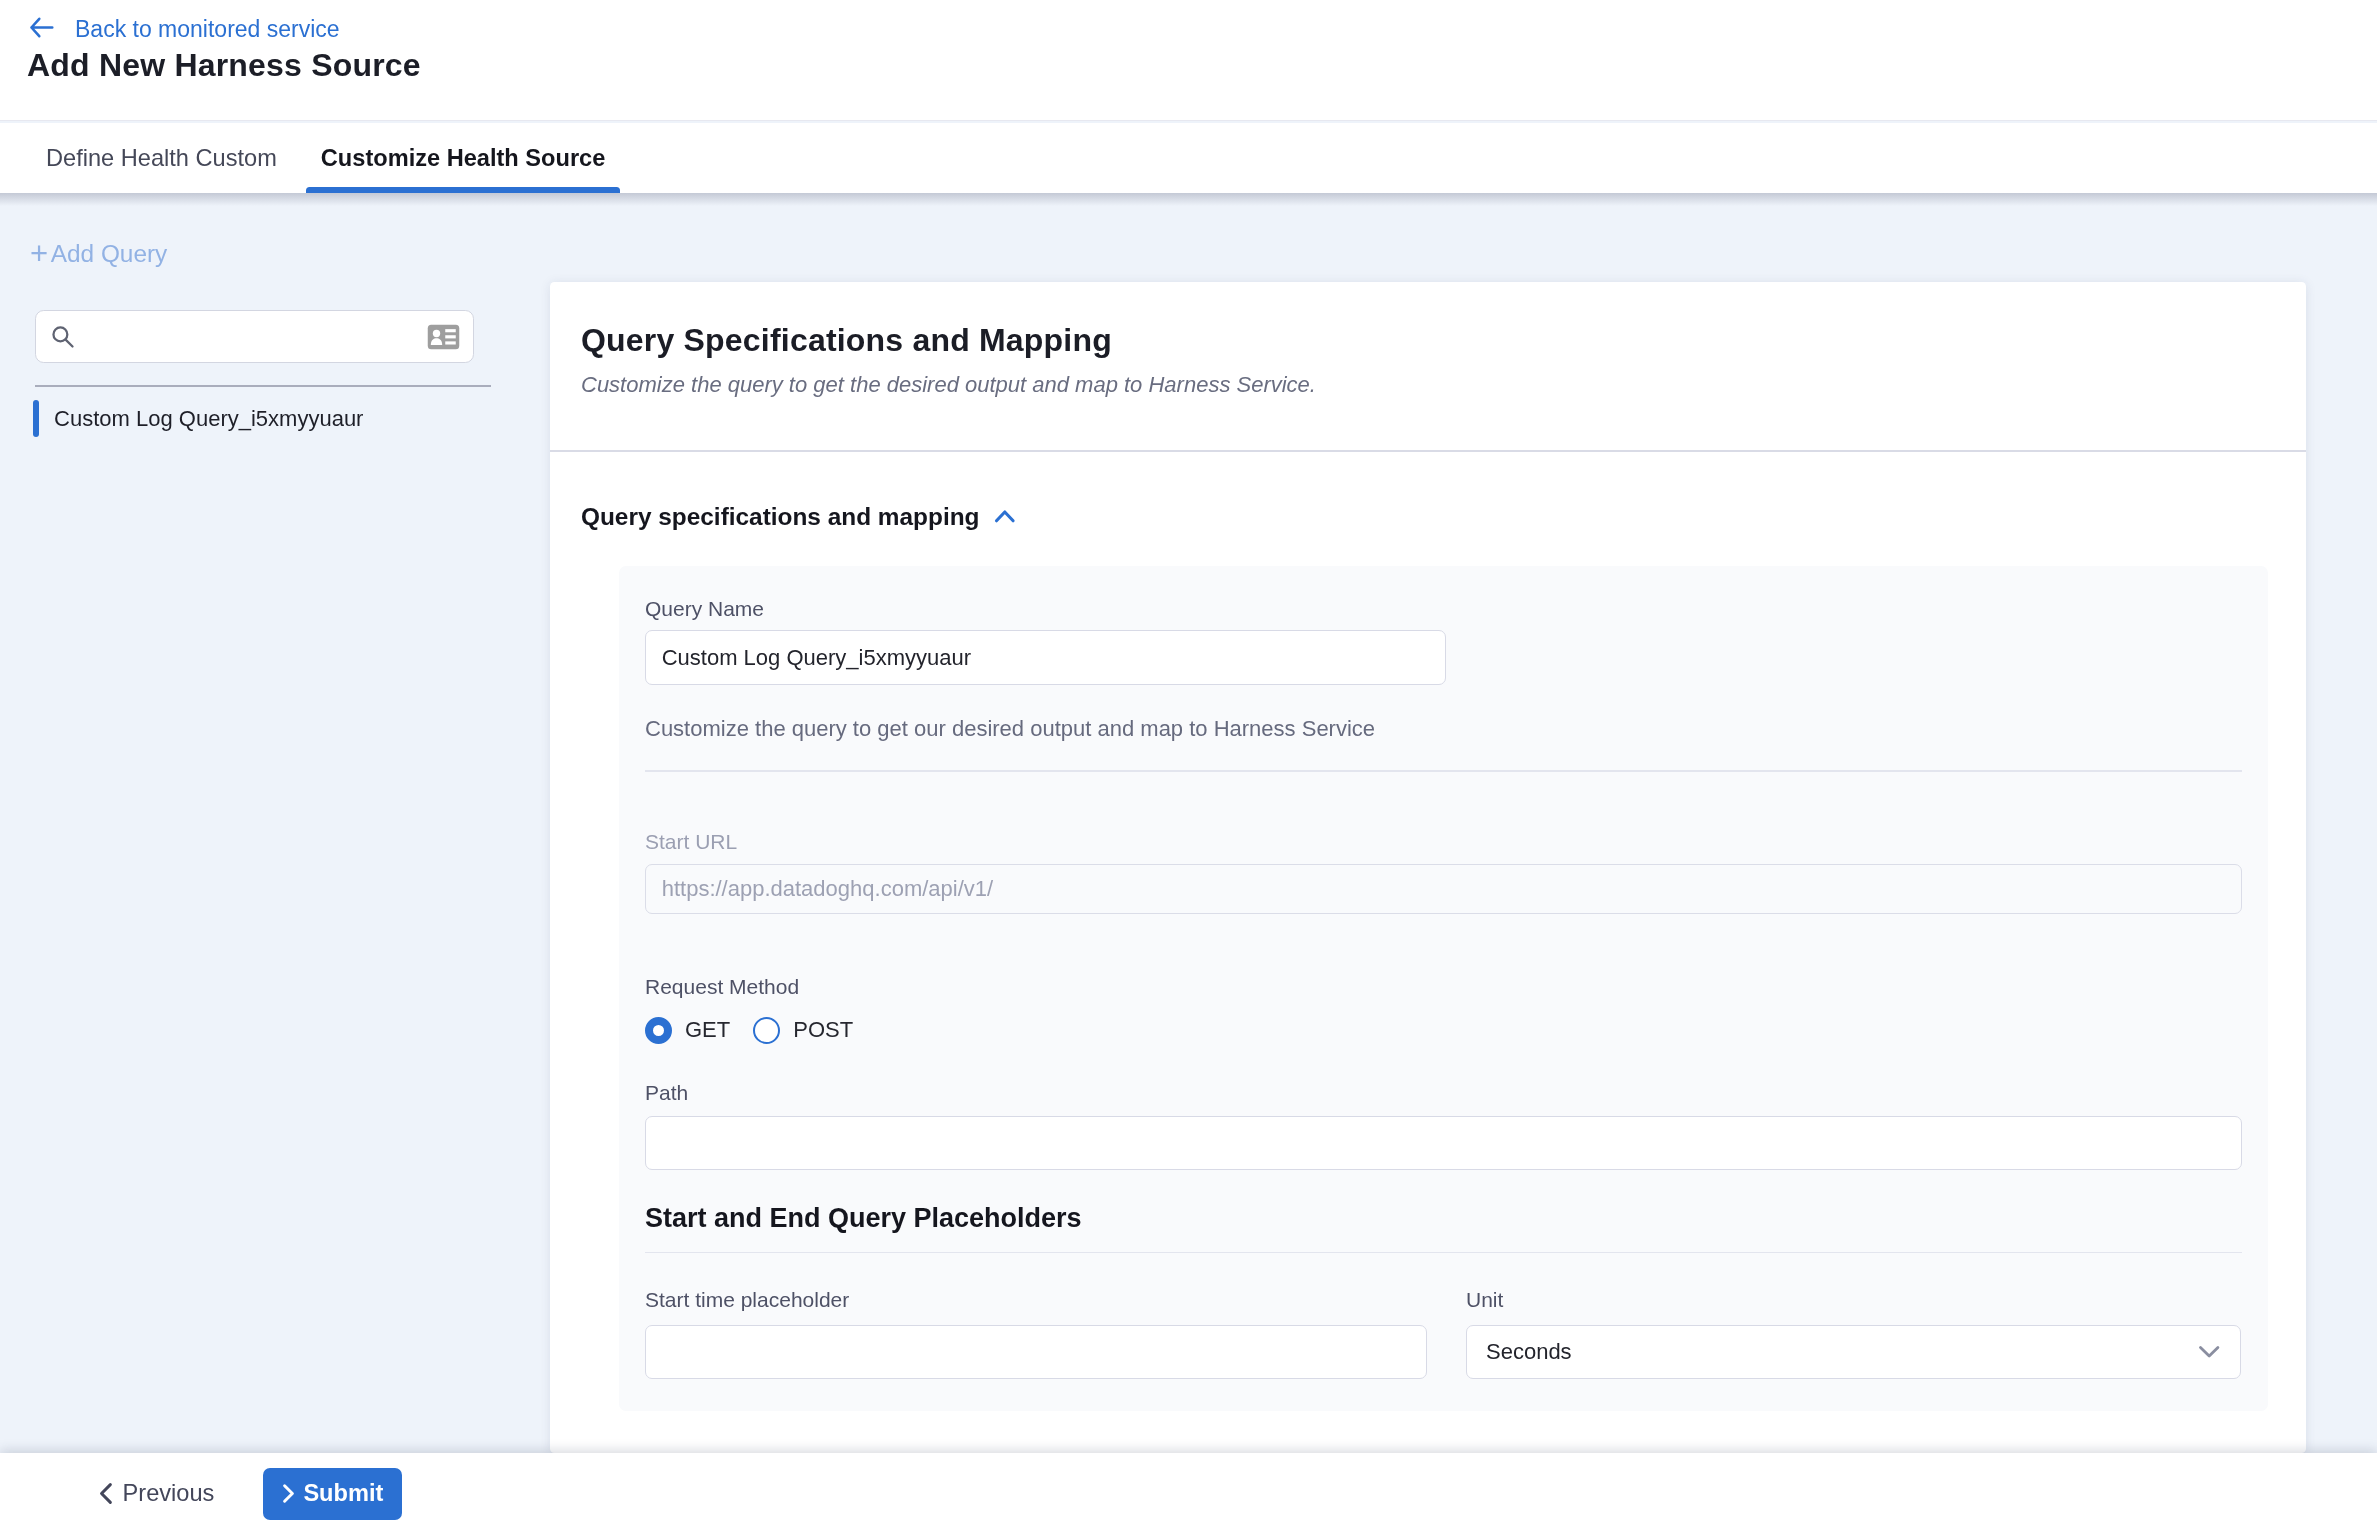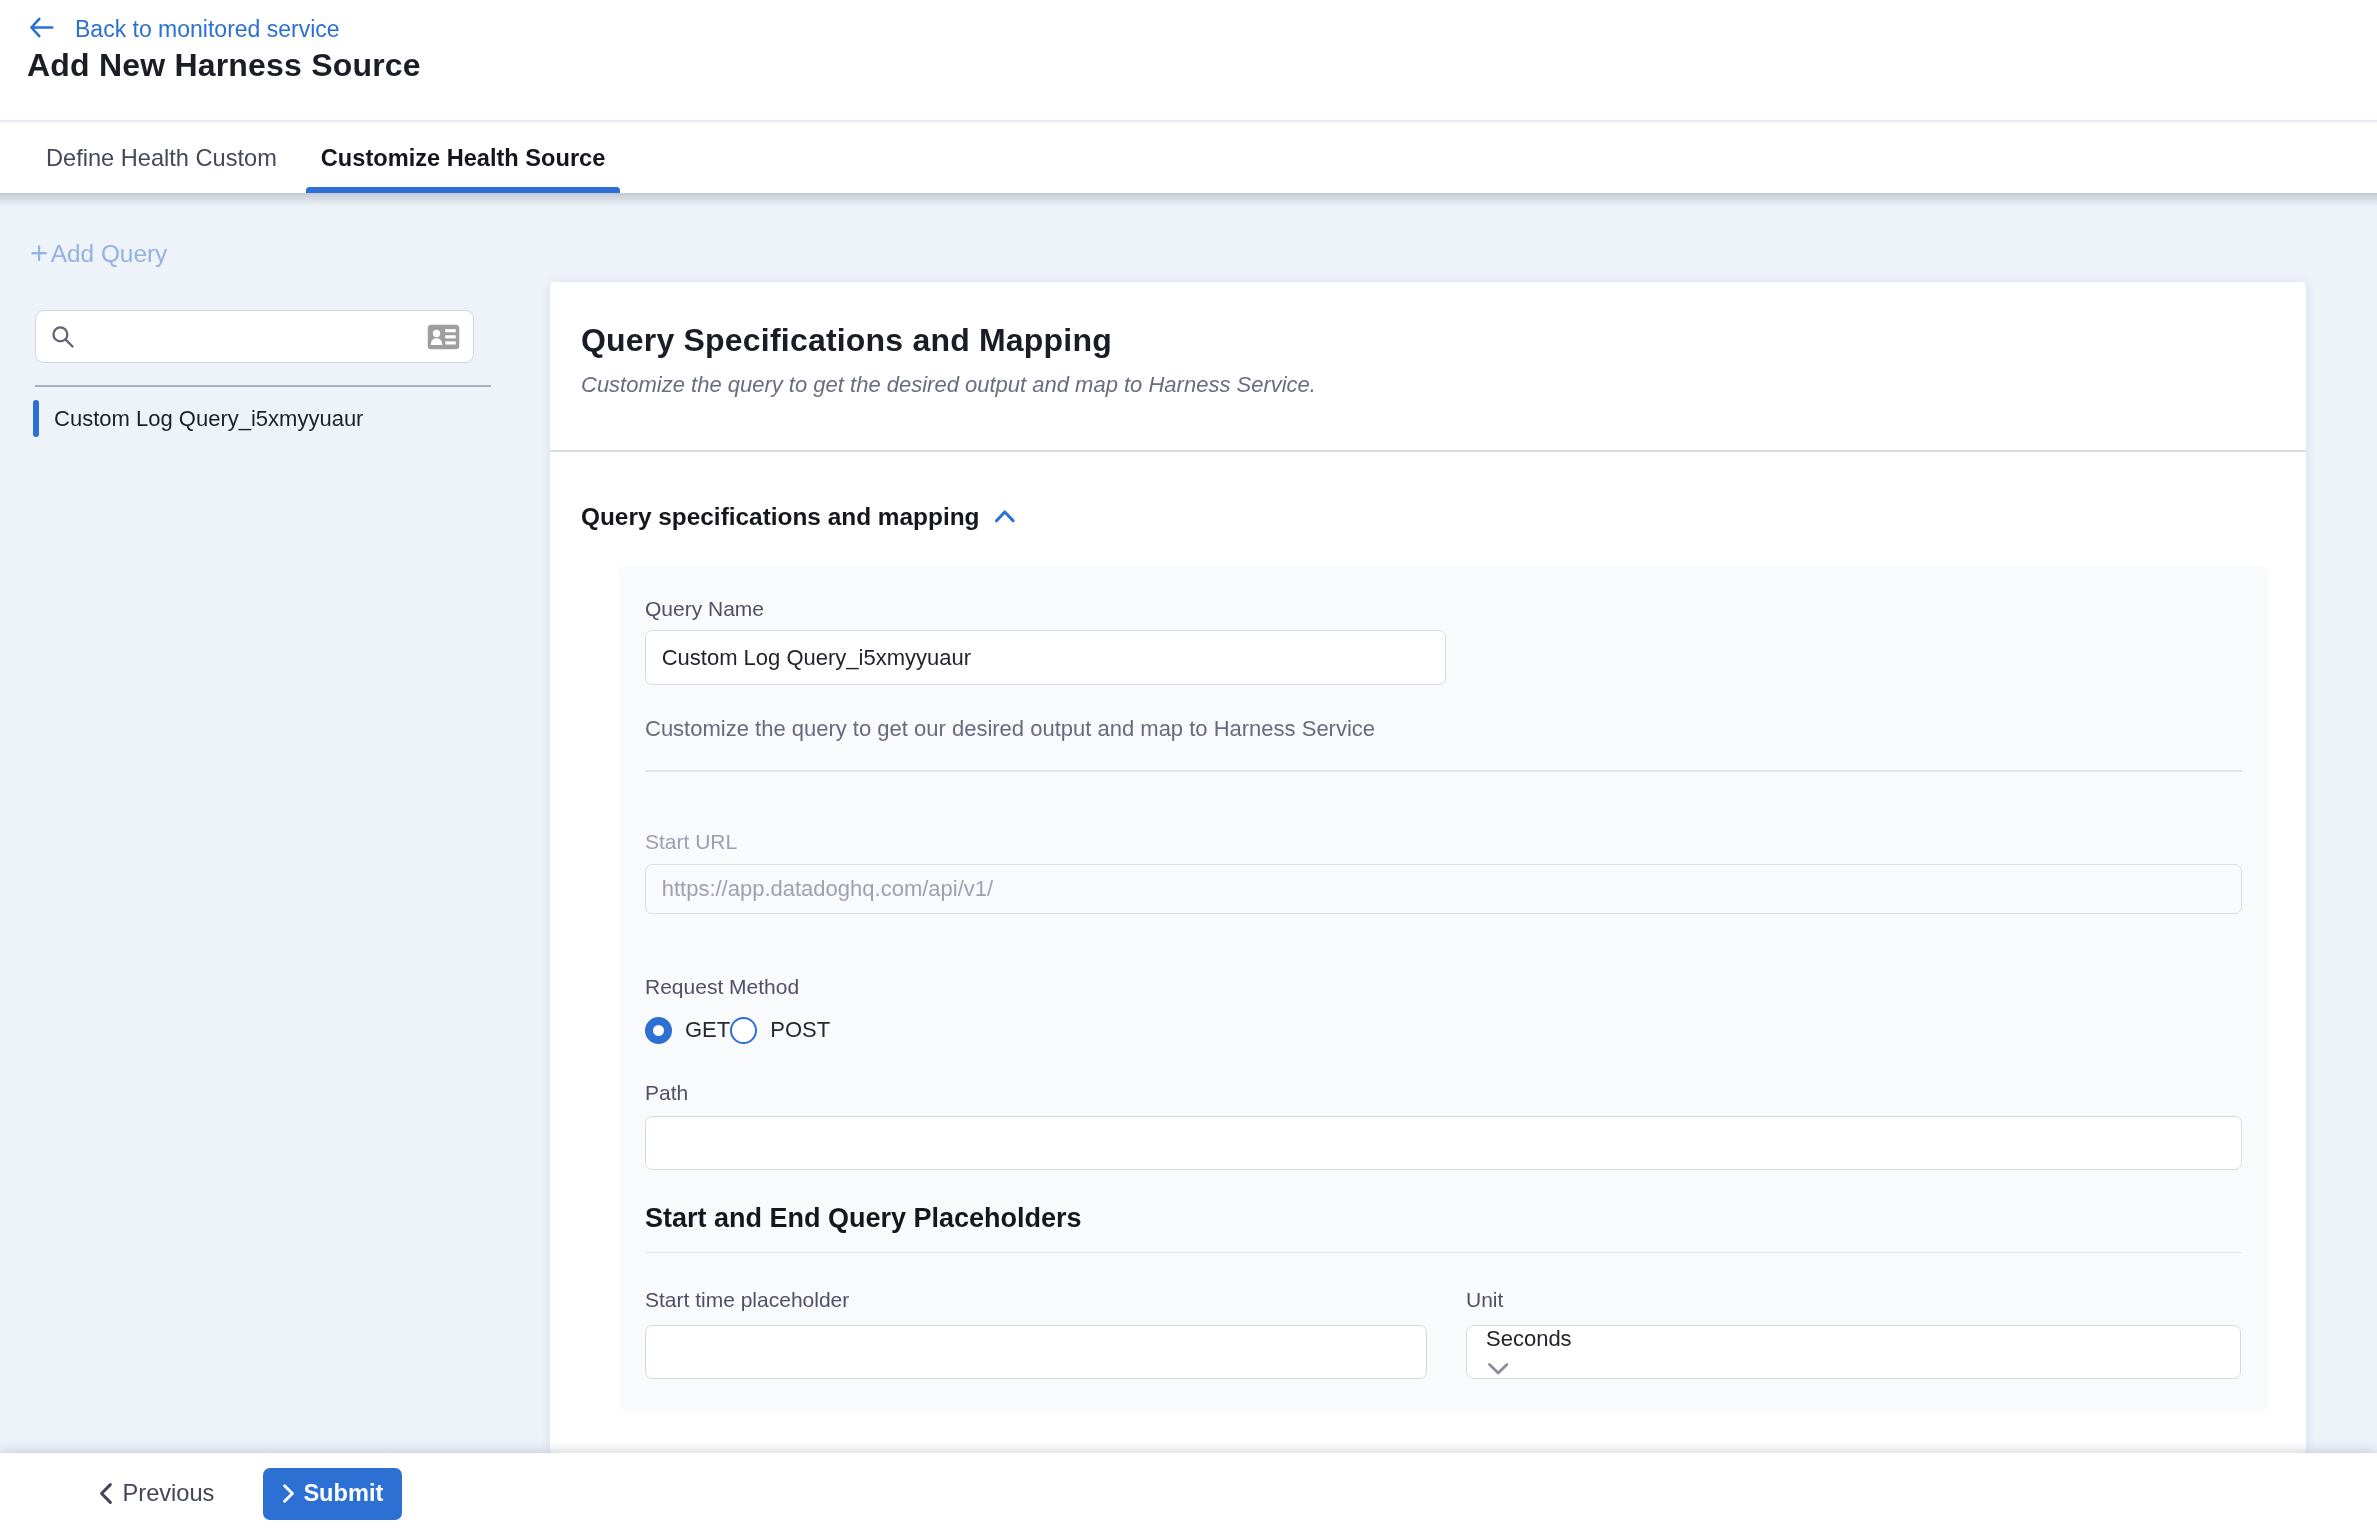--- a/index.html
+++ b/index.html
@@ -99,38 +99,38 @@
     display:block; border:1.7px solid #d8dae6; border-radius:7px; background:#ffffff;
     font-size:22px; color:#23242c; padding:0 15.7px; outline:none; font-family:inherit;
   }
   .text-input::placeholder { color:#9da1b3; }
   .input-queryname { width:801px; height:55px; margin-top:9.6px; }
   .helper-text { margin-top:31px; font-size:22px; color:#666a7e; }
   .card-divider { margin-top:28px; height:1.7px; background:#e3e5ee; }
   .group-baseurl { margin-top:58px; }
   .input-baseurl { width:100%; height:50px; margin-top:10.5px; background:transparent; border-color:#dbdde8; }
   .group-method { margin-top:61px; }
-  .radio-row { margin-top:17.5px; display:flex; align-items:center; }
+  .radio-row { margin-top:17.5px; display:flex; align-items:center; gap:23px; }
   .radio-opt { display:flex; align-items:center; cursor:pointer; }
   .radio-circle { width:27px; height:27px; border-radius:50%; background:#ffffff; flex:0 0 auto; }
   .radio-circle.selected { border:8.7px solid #2b70d2; }
   .radio-circle.unselected { border:2.6px solid #2b70d2; }
   .radio-label { margin-left:13px; font-size:22px; color:#26272f; }
   .group-path { margin-top:37px; }
   .input-path { width:100%; height:54px; margin-top:11.3px; }
   .placeholders-heading { margin-top:33px; font-size:27px; font-weight:700; color:#15161e; }
   .card-divider2 { margin-top:17.5px; height:1.7px; background:#e3e5ee; }
   .time-row { margin-top:35px; display:flex; gap:39px; }
   .time-col1 { width:782px; }
   .time-col2 { width:775px; }
   .input-starttime { width:100%; height:54px; margin-top:12.2px; }
   .select {
     width:100%; height:54px; margin-top:12.2px; background:#ffffff;
-    border:1.7px solid #d8dae6; border-radius:7px; display:flex; align-items:flex-start;
-    padding:0 19px; cursor:pointer;flex-direction:column;
+    border:1.7px solid #d8dae6; border-radius:7px; display:flex; align-items:center;
+    padding:0 19px; cursor:pointer;
   }
   .select .select-value { flex:1; font-size:22px; color:#23242c; }
 
   
   .footer {
     position:absolute; left:0; right:0; bottom:0; height:81px; background:#ffffff;
     box-shadow:0 -2.6px 10.5px rgba(50,60,90,0.18); display:flex; align-items:center;
     padding-left:98px; gap:49px; z-index:6;
   }
   .prev-btn { display:flex; align-items:center; gap:9.6px; color:#43465a; font-size:23.6px; cursor:pointer; }

